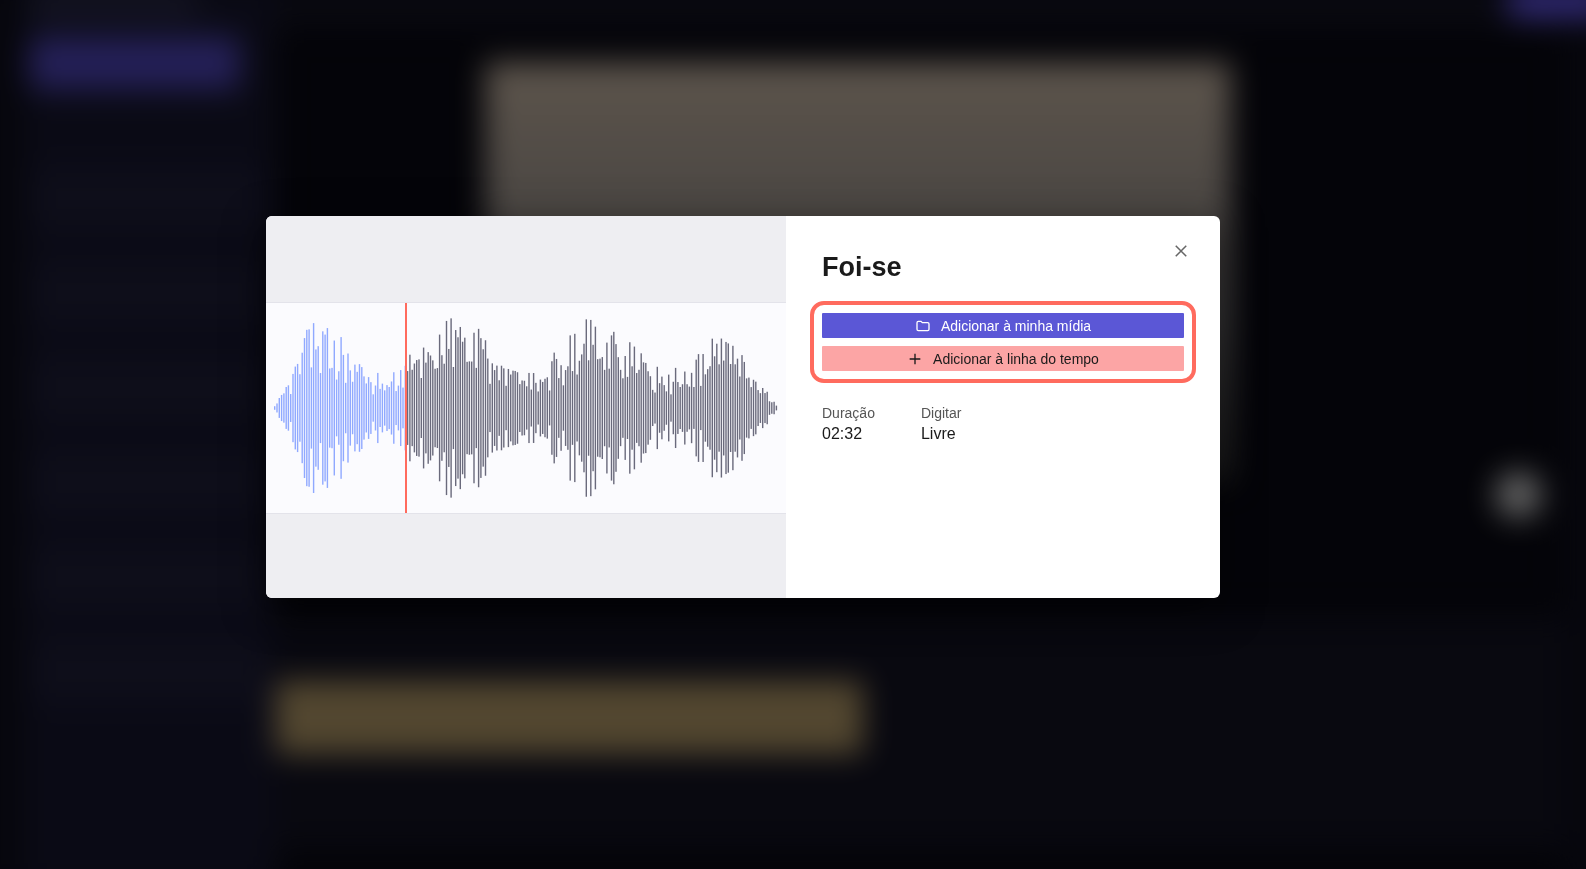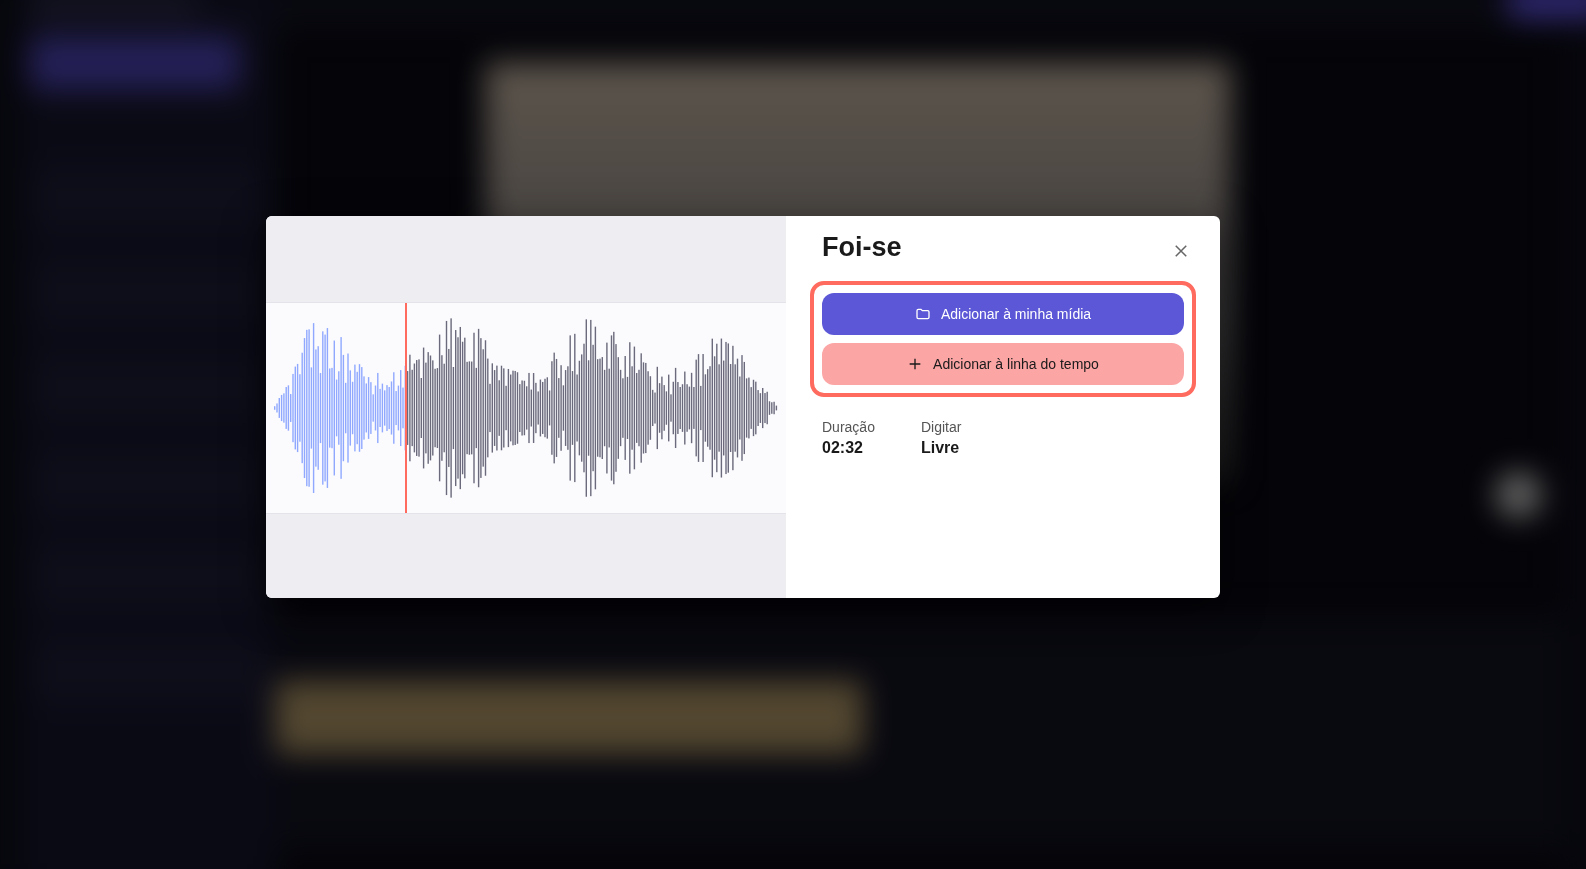--- a/index.html
+++ b/index.html
@@ -23,34 +23,34 @@
   
   .scrim{position:absolute;inset:0;background:rgba(0,0,0,.55);}
 
   
   .modal{position:absolute;left:266px;top:216px;width:954px;height:382px;background:#fff;border-radius:6px;display:flex;box-shadow:0 10px 40px rgba(0,0,0,.5);}
   .wave-pane{width:520px;background:#eeeef2;position:relative;border-radius:6px 0 0 6px;overflow:hidden;}
   .wave-box{position:absolute;left:0;right:0;top:86px;height:212px;background:#fbfbfe;border-top:1px solid #e3e3ea;border-bottom:1px solid #e3e3ea;}
   .wave-svg{position:absolute;left:0;top:0;width:100%;height:100%;}
   .playhead{position:absolute;left:135px;top:0;bottom:0;width:2px;background:#ff6b5e;}
 
-  .info-pane{flex:1;padding:12px 36px 28px 36px;position:relative;}
+  .info-pane{flex:1;padding:32px 36px 28px 36px;position:relative;}
   .close{position:absolute;top:22px;right:26px;width:26px;height:26px;display:flex;align-items:center;justify-content:center;color:#666;cursor:pointer;}
   .close svg{width:18px;height:18px;}
   .title{font-size:27px;font-weight:600;color:#1a1a1a;margin:4px 0 18px 0;}
 
   .highlight{border:4px solid #ff6b5e;border-radius:14px;padding:8px;margin:0 -12px 18px -12px;}
-  .btn{width:100%;height:42px;border-radius:12px;display:flex;align-items:center;justify-content:center;gap:10px;font-size:14px;font-weight:500;cursor:pointer;border:none;}
+  .btn{width:100%;height:25px;border-radius:1px;display:flex;align-items:center;justify-content:center;gap:10px;font-size:14px;font-weight:500;cursor:pointer;border:none;}
   .btn svg{width:16px;height:16px;flex:0 0 auto;}
   .btn-media{background:#5b57d6;color:#fff;margin-bottom:8px;}
   .btn-timeline{background:#fca5a5;color:#1a1a1a;}
 
   .meta{display:flex;gap:46px;margin-top:22px;}
   .meta .lbl{font-size:14px;color:#555;margin-bottom:4px;}
-  .meta .val{font-size:16px;font-weight:700;color:#1a1a1a;}
+  .meta .val{font-size:16px;font-weight:400;color:#1a1a1a;}
 </style>
 </head>
 <body>
 
 <div class="bg">
   <div class="topbar"></div>
   <div class="leftrail"></div>
   <div class="sidepanel">
     <div class="pill"></div>
     <div class="active"></div>

